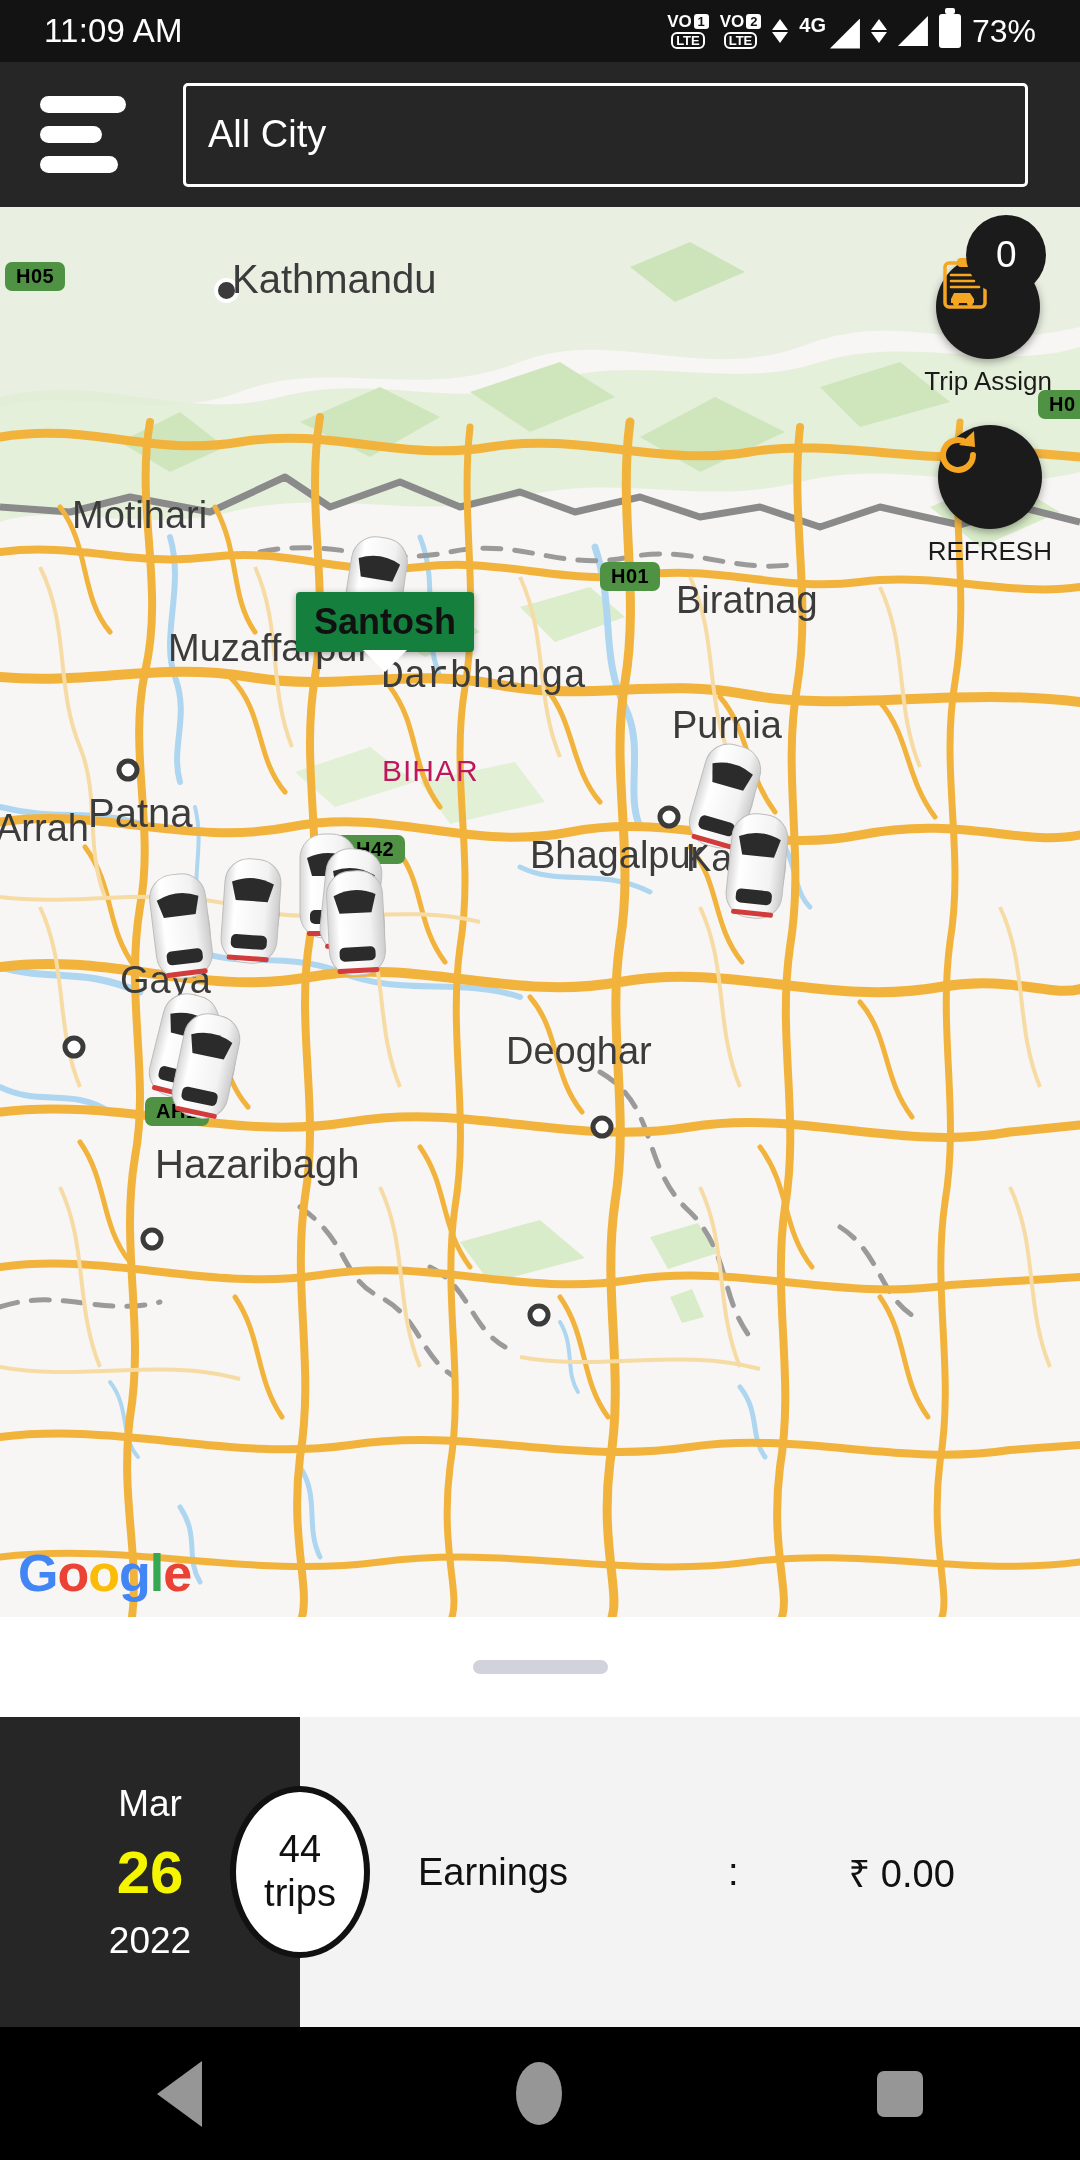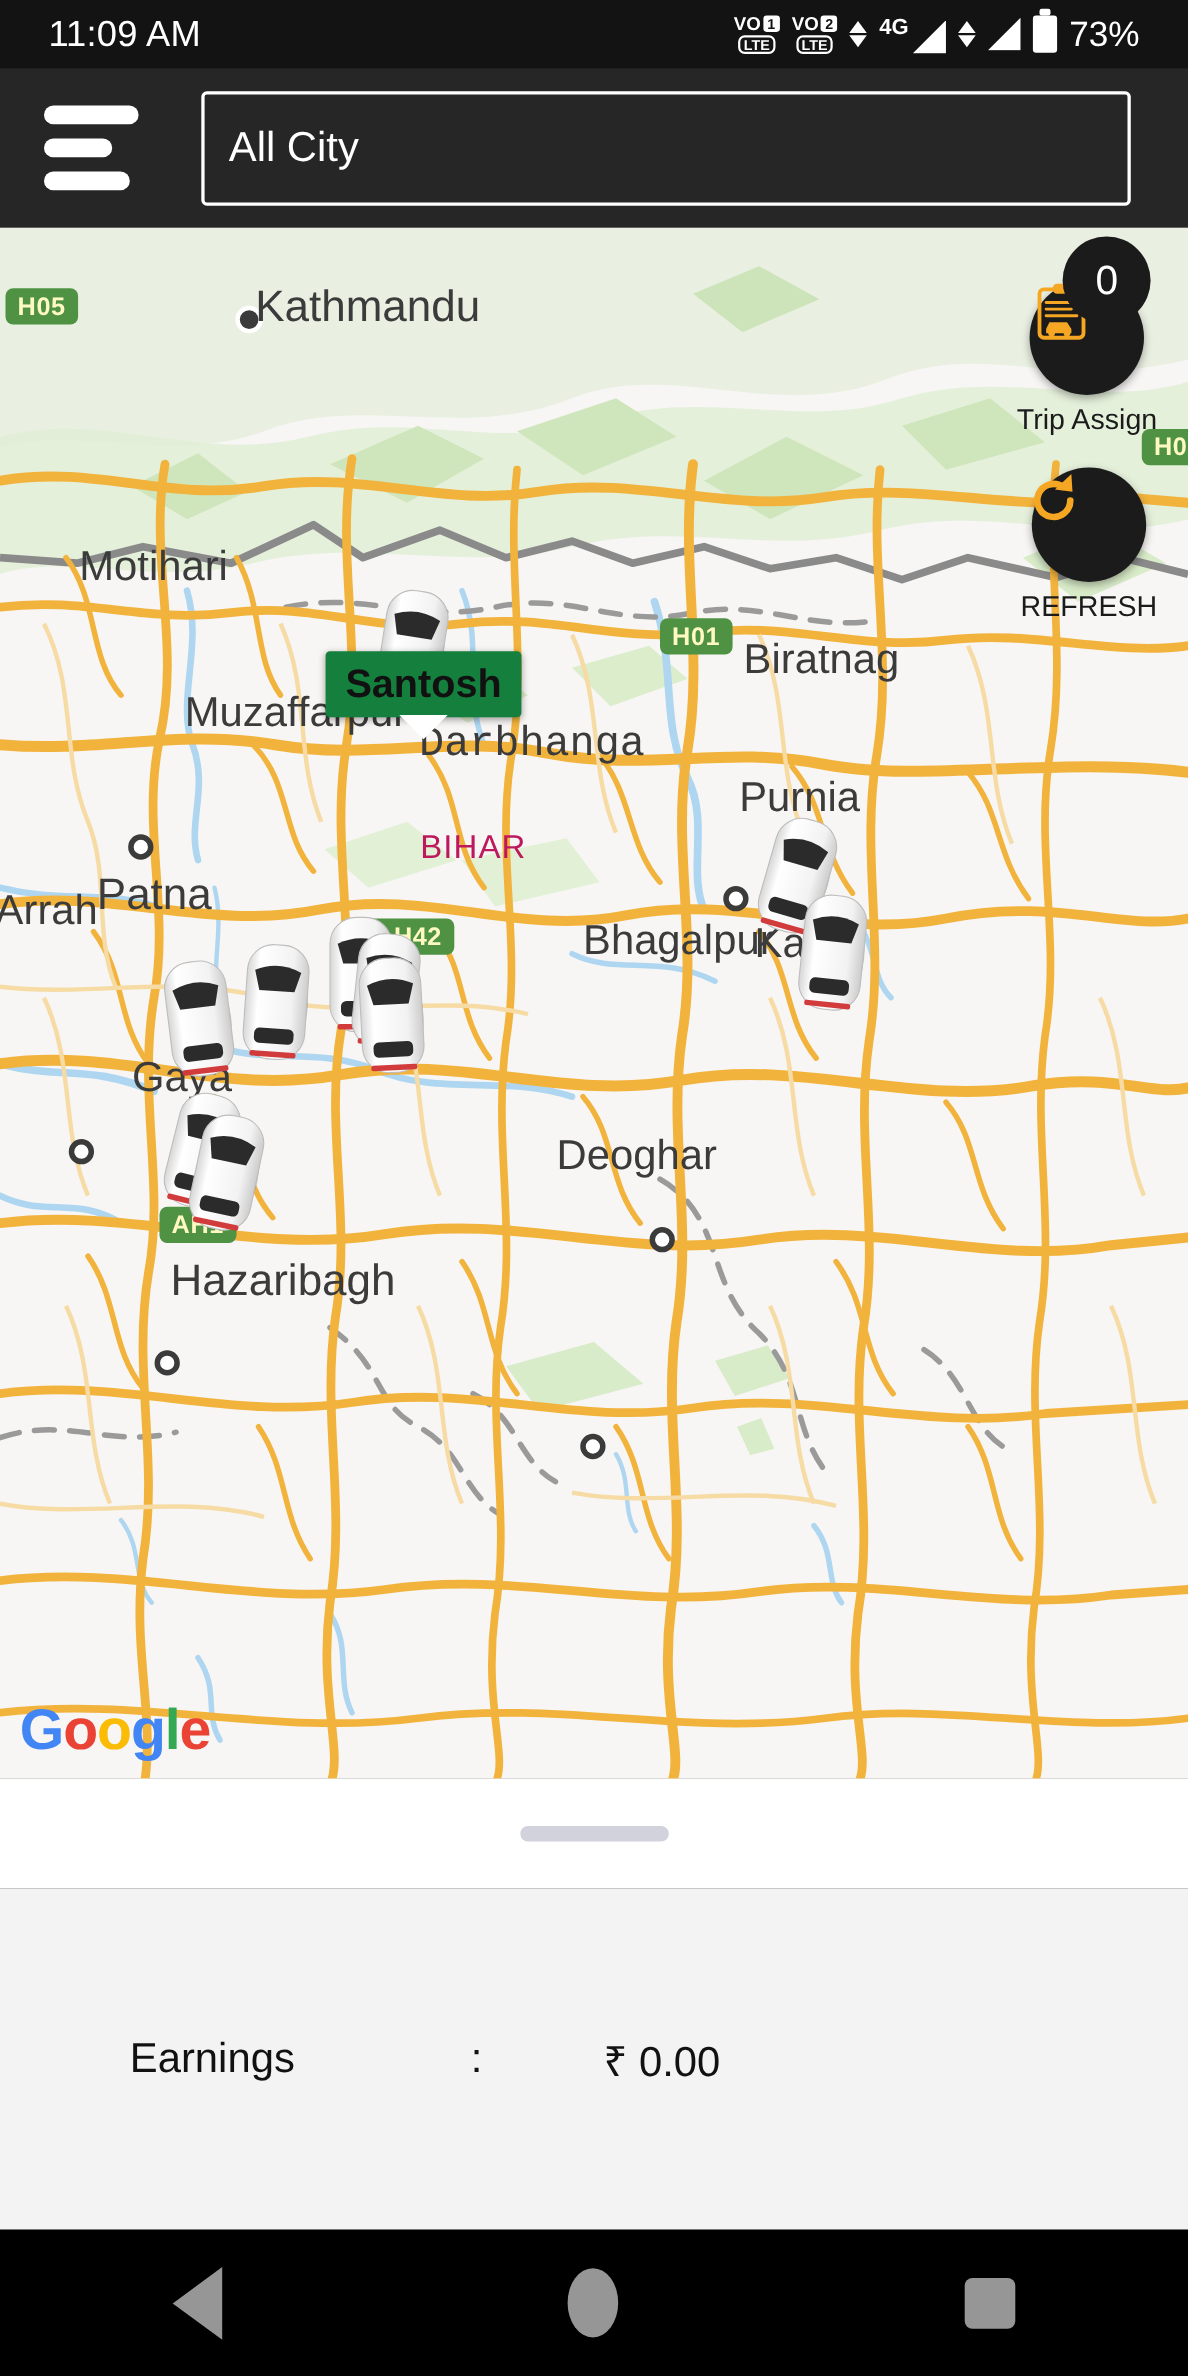--- a/index.html
+++ b/index.html
@@ -81,22 +81,22 @@
     position:absolute; background:#15803d; border-radius:4px;
     padding:9px 18px; font-size:36px; font-weight:bold; color:#111;
     box-shadow:0 2px 7px rgba(0,0,0,.35); white-space:nowrap;
   }
   .infowin:after{
     content:""; position:absolute; left:50%; transform:translateX(-50%);
     bottom:-20px; border-left:22px solid transparent; border-right:22px solid transparent;
     border-top:22px solid #fff;
   }
   .shield{
-    position:absolute; background:#4f9243; color:#fef9c3; font-weight:bold;
-    border-radius:7px; padding:3px 11px; font-size:23px; letter-spacing:.5px;
+    position:absolute; background:#4f9243; color:#000000; font-weight:bold;
+    border-radius:7px; padding:3px 11px; font-size:20px; letter-spacing:.5px;
   }
   .place{ position:absolute; color:#3b3b3b; white-space:nowrap; }
   .citydot{
     position:absolute; width:17px;height:17px;border-radius:50%;
     background:#fff;border:4px solid #3b3b3b;
   }
   .citydot.filled{ background:#3b3b3b; border:5px solid #3b3b3b; box-shadow:0 0 0 4px #fff; }
   .google-logo{ position:absolute; left:18px; bottom:14px; font-size:52px; font-weight:bold; letter-spacing:-1px; }
   .g-b{color:#4285f4;} .g-r{color:#ea4335;} .g-y{color:#fbbc05;} .g-g{color:#34a853;}
 
@@ -448,21 +448,30 @@
     <div class="google-logo">
       <span class="g-b">G</span><span class="g-r">o</span><span class="g-y">o</span><span class="g-b">g</span><span class="g-g">l</span><span class="g-r">e</span>
     </div>
   </div>
 
   <div class="sheet">
     <div class="sheet-handle"></div>
   </div>
 
   <div class="summary">
+    <div class="date-panel">
+      <div class="d-month">Mar</div>
+      <div class="d-day">26</div>
+      <div class="d-year">2022</div>
+    </div>
     <div class="earn-panel">
+      <div class="trips-badge">
+        <div class="trips-num">44</div>
+        <div class="trips-word">trips</div>
+      </div>
       <div class="earn-label">Earnings</div>
       <div class="earn-colon">:</div>
       <div class="earn-value">₹ 0.00</div>
     </div>
   </div>
 
   <div class="navbar">
     <div class="nav-back"></div>
     <div class="nav-home"></div>
     <div class="nav-recent"></div>

